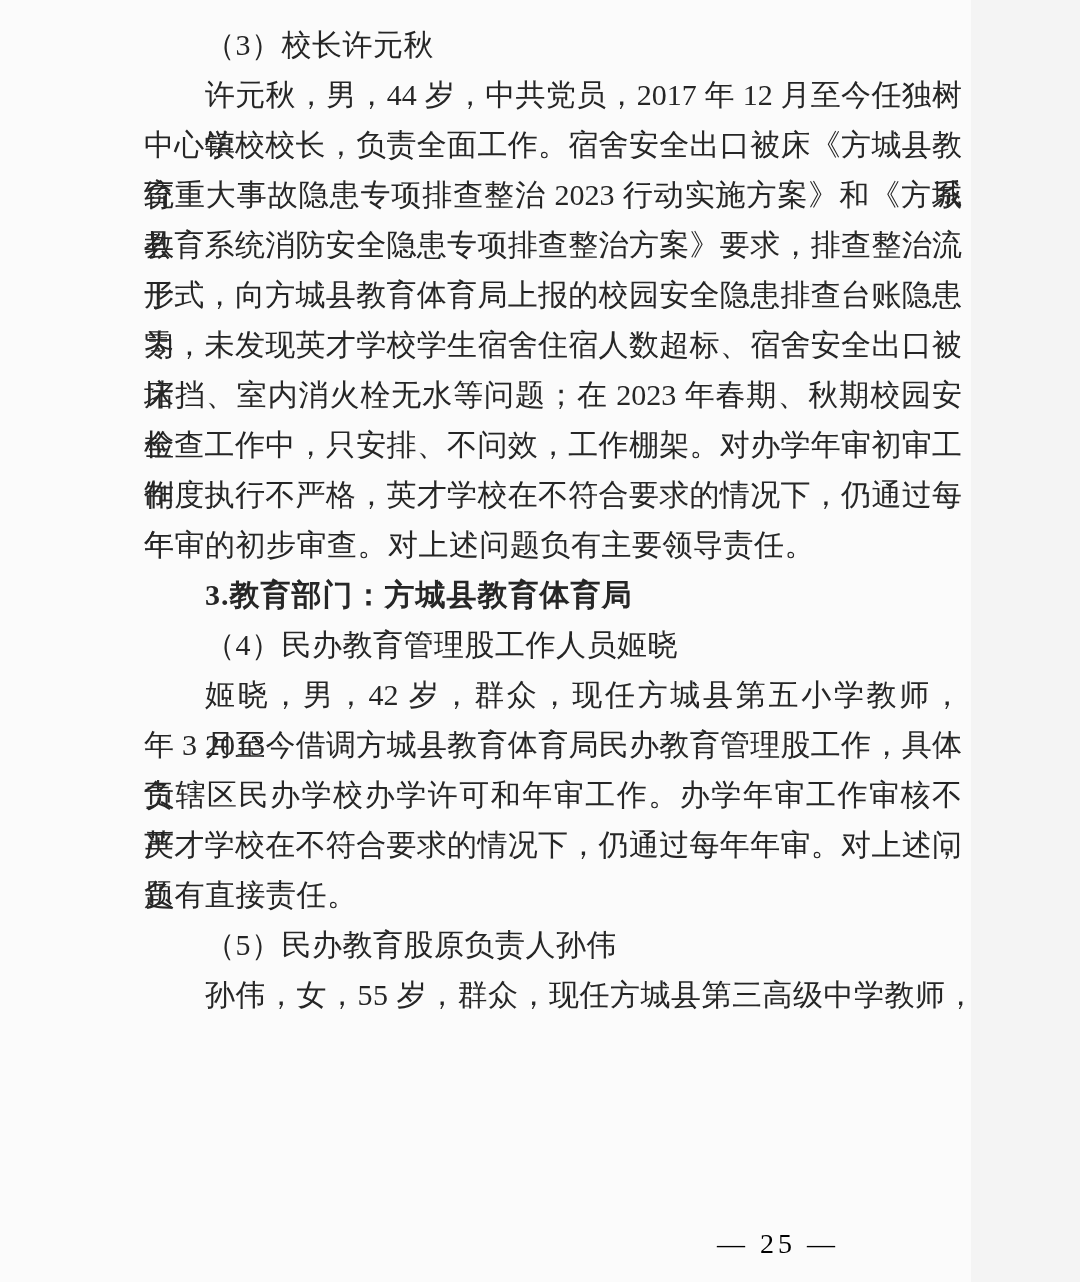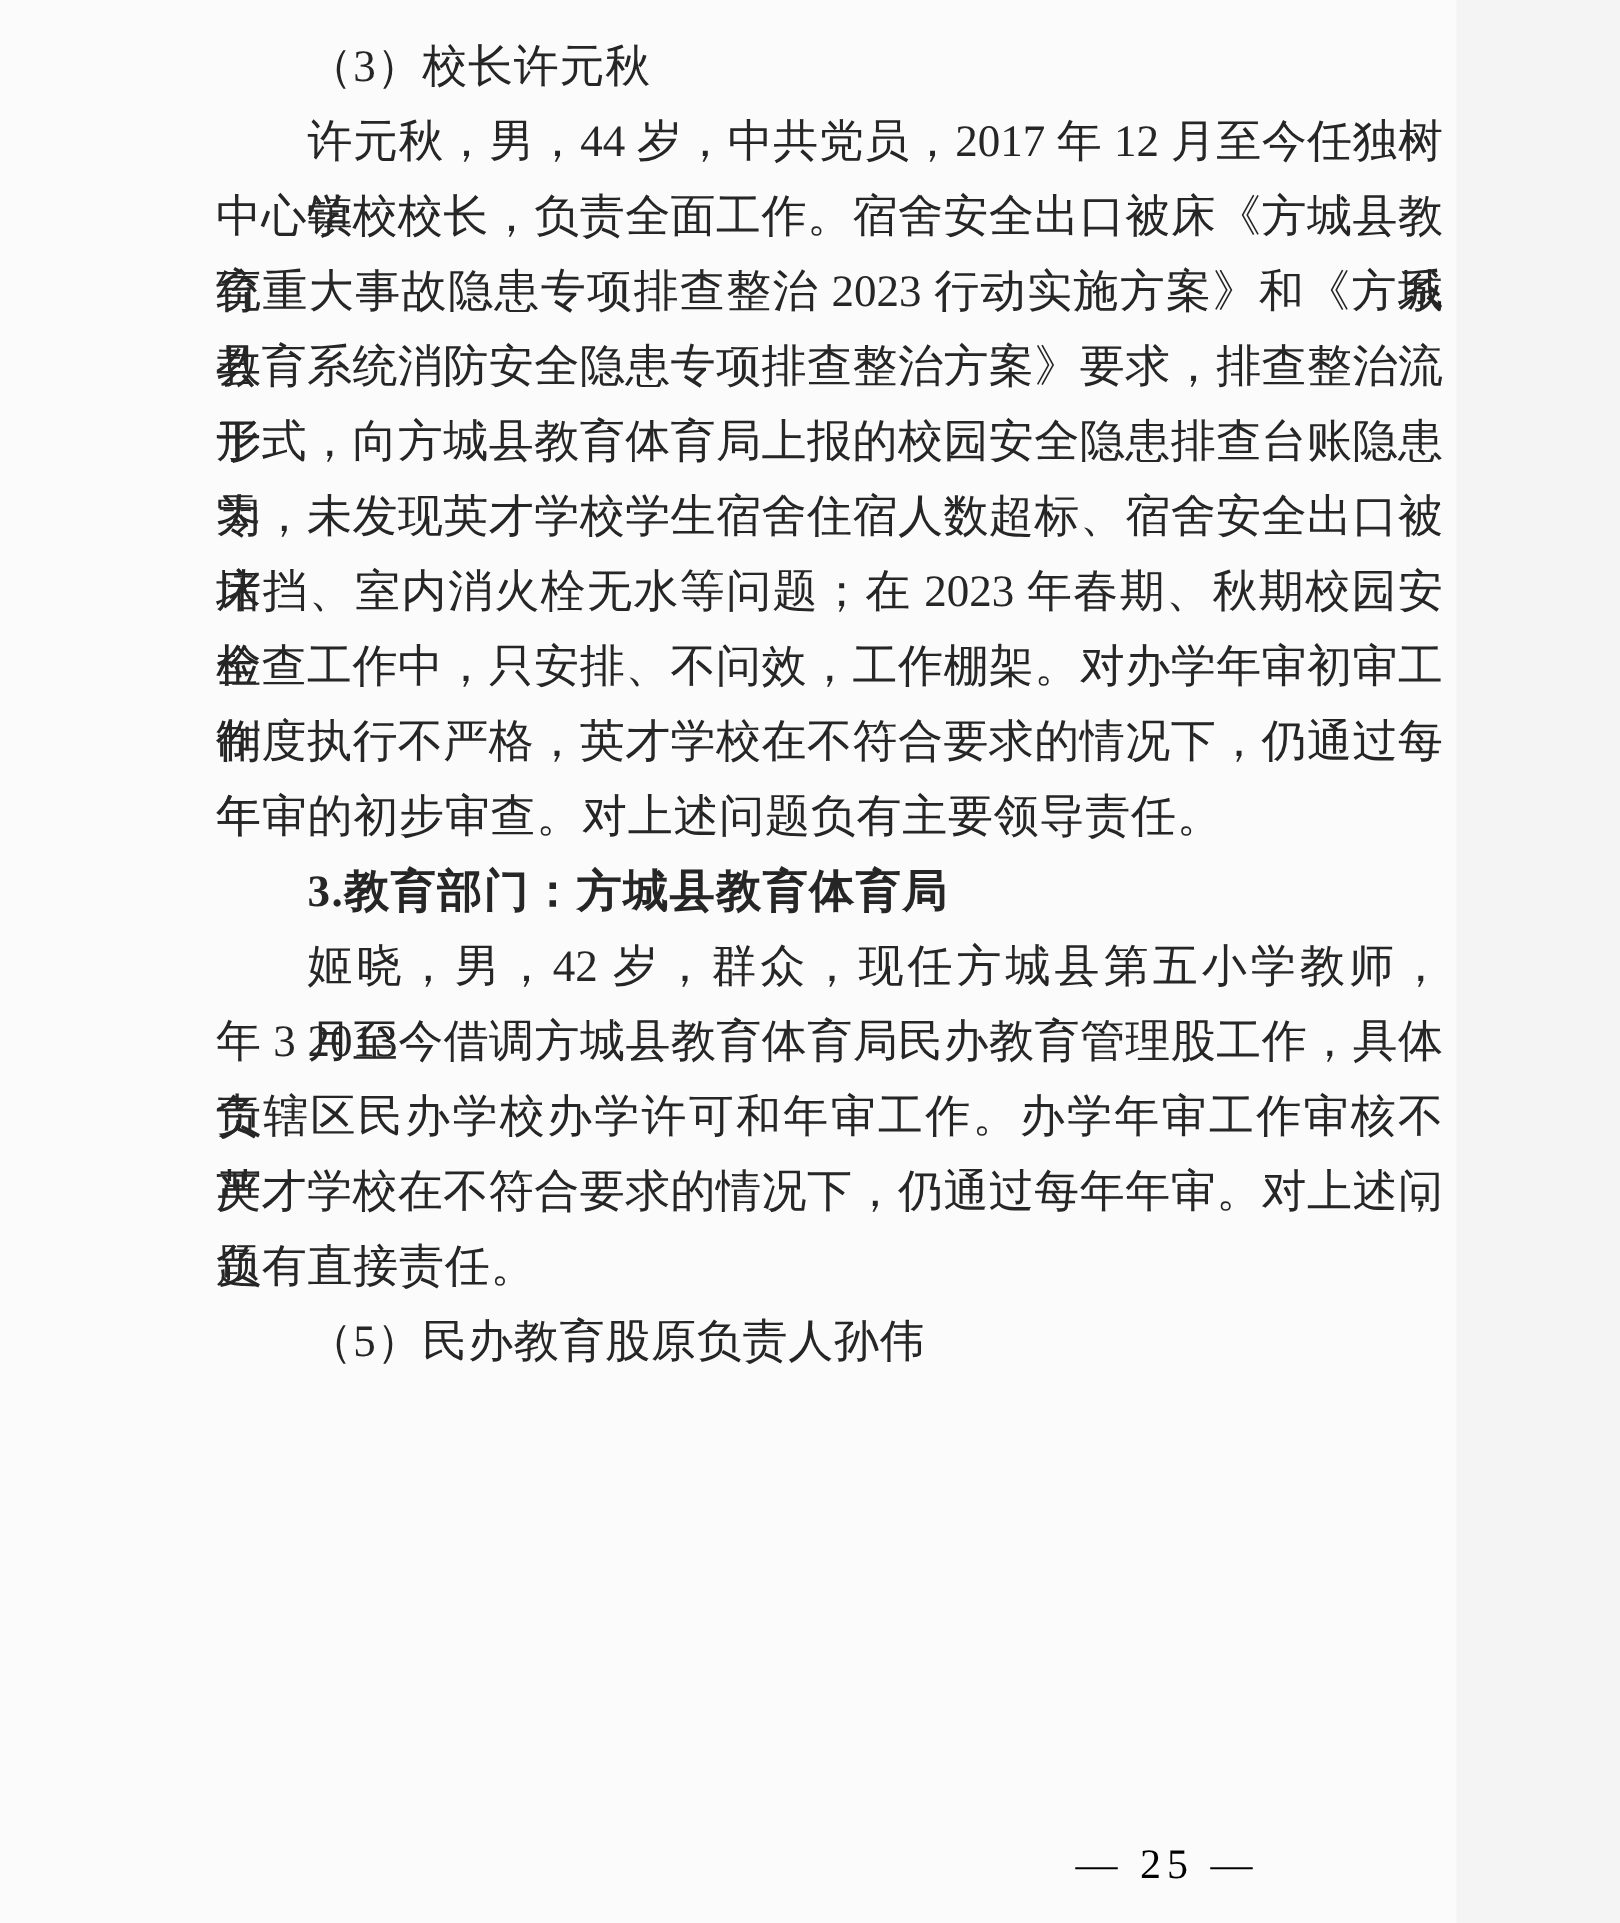--- a/index.html
+++ b/index.html
@@ -70,21 +70,23 @@
       <div class="line full">中心学校校长，负责全面工作。宿舍安全出口被床《方城县教育系</div>
       <div class="line full">统重大事故隐患专项排查整治 2023 行动实施方案》和《方城县</div>
       <div class="line full">教育系统消防安全隐患专项排查整治方案》要求，排查整治流于</div>
       <div class="line full">形式，向方城县教育体育局上报的校园安全隐患排查台账隐患为</div>
       <div class="line full">零，未发现英才学校学生宿舍住宿人数超标、宿舍安全出口被床</div>
       <div class="line full">堵挡、室内消火栓无水等问题；在 2023 年春期、秋期校园安全</div>
       <div class="line full">检查工作中，只安排、不问效，工作棚架。对办学年审初审工作</div>
       <div class="line full">制度执行不严格，英才学校在不符合要求的情况下，仍通过每年</div>
       <div class="line">年审的初步审查。对上述问题负有主要领导责任。</div>
       <div class="line indent bold">3.教育部门：方城县教育体育局</div>
+      <div class="line indent">（4）民办教育管理股工作人员姬晓</div>
       <div class="line indent full">姬晓，男，42 岁，群众，现任方城县第五小学教师，2013</div>
       <div class="line full">年 3 月至今借调方城县教育体育局民办教育管理股工作，具体负</div>
       <div class="line full">责辖区民办学校办学许可和年审工作。办学年审工作审核不严，</div>
       <div class="line full">英才学校在不符合要求的情况下，仍通过每年年审。对上述问题</div>
       <div class="line">负有直接责任。</div>
       <div class="line indent">（5）民办教育股原负责人孙伟</div>
+      <div class="line indent">孙伟，女，55 岁，群众，现任方城县第三高级中学教师，</div>
     </div>
   <div class="page-number">— 25 —</div>
 </div>
 
 </body></html>

